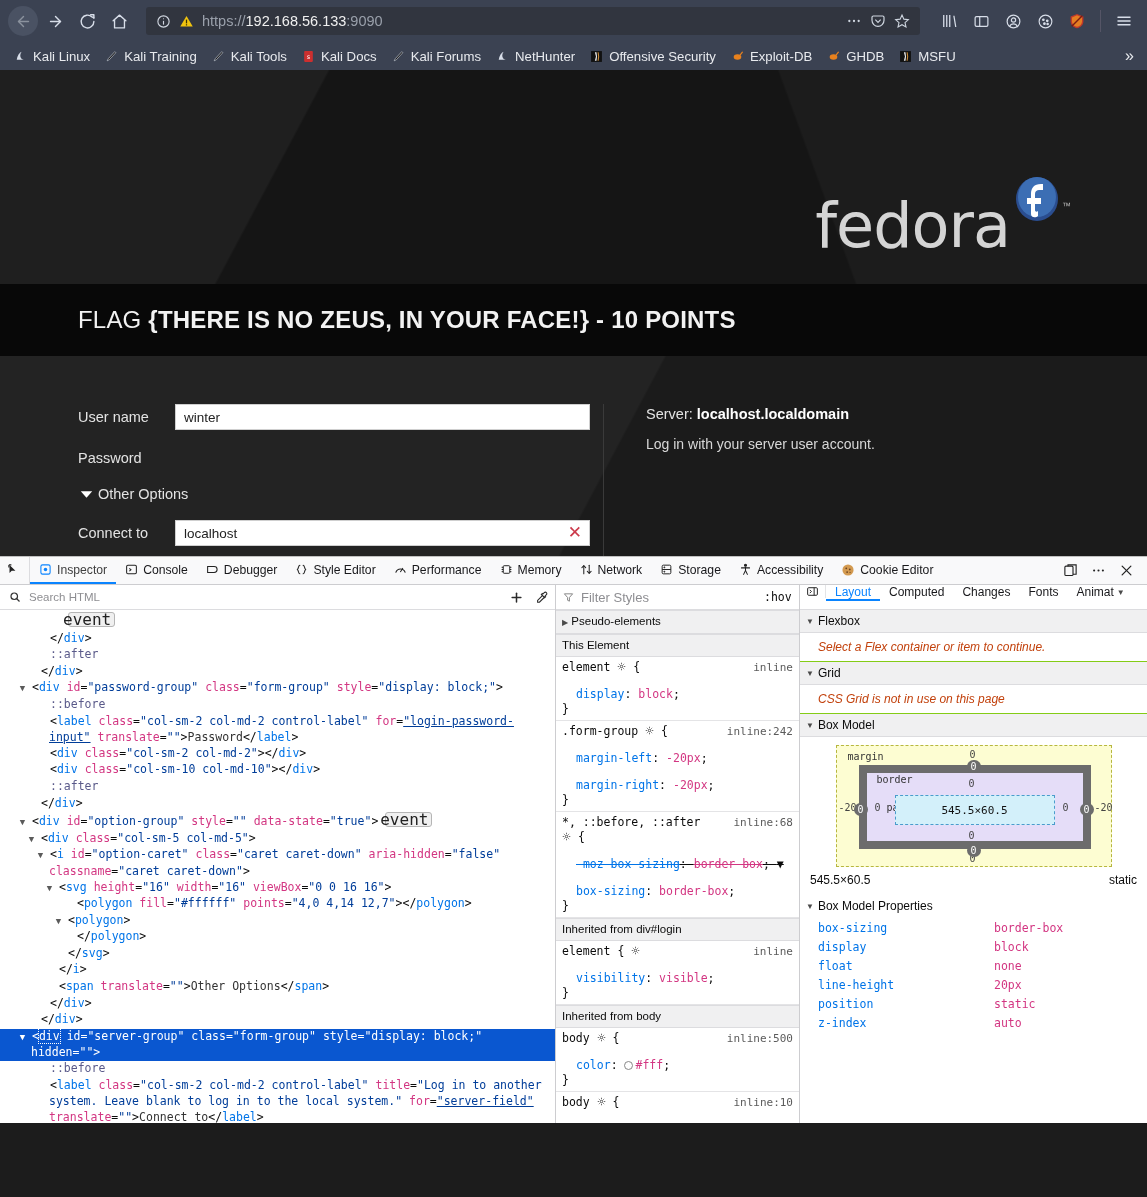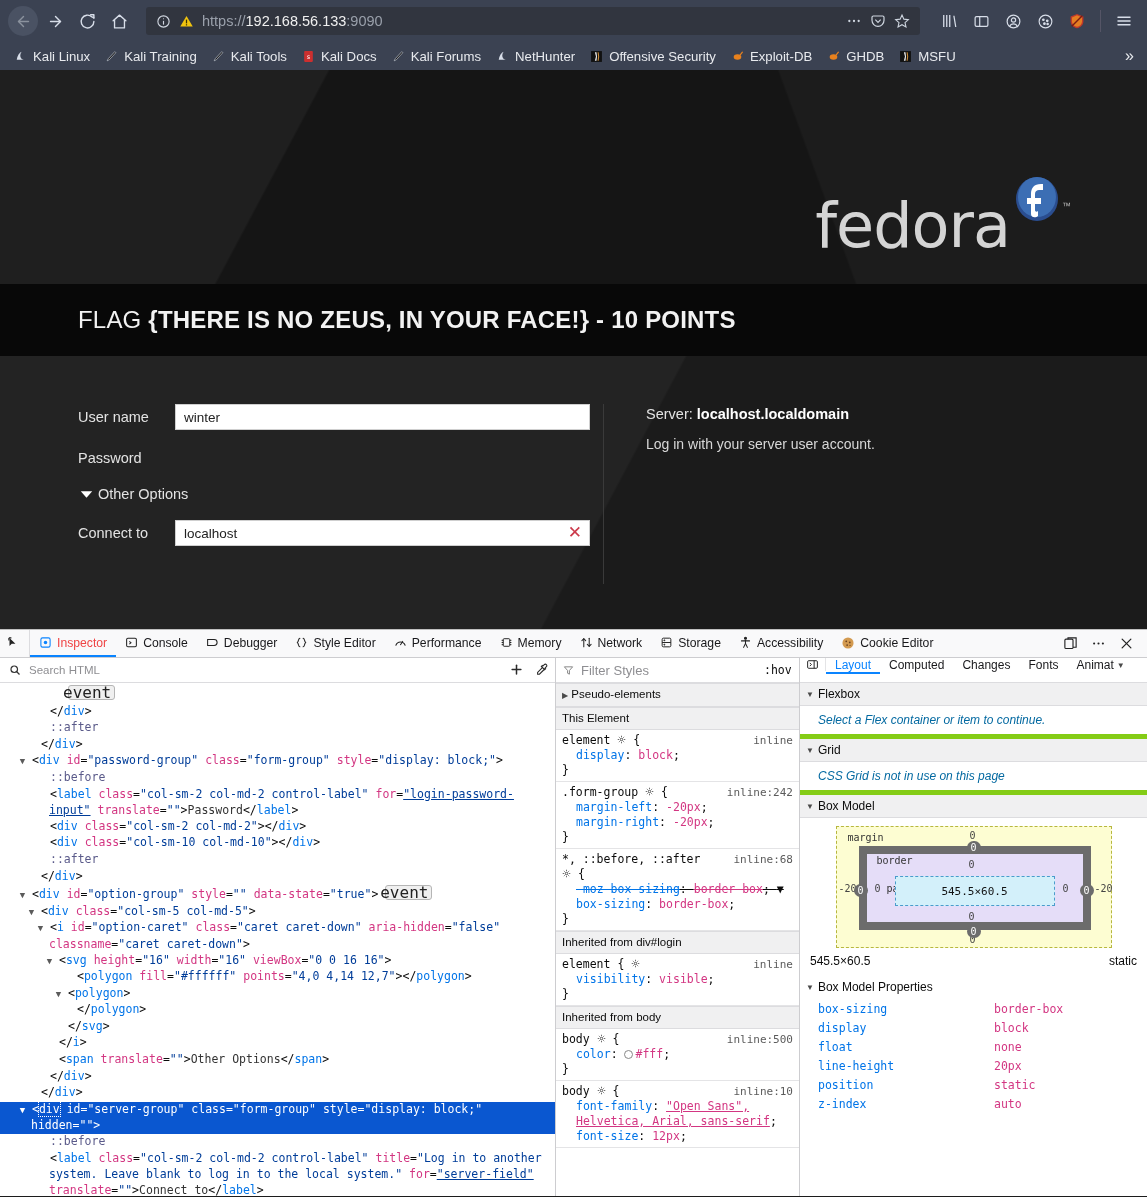--- a/index.html
+++ b/index.html
@@ -79,21 +79,21 @@
     padding: 2px 6px; border-radius: 3px;
     white-space: nowrap;
   }
   .bm .bm-ico { width: 15px; height: 15px; display: flex; align-items: center; justify-content: center; flex: 0 0 auto;}
   #bm-overflow { margin-left: auto; color: #e8eaee; font-size: 16px; padding: 0 6px; }
 
   
   #page {
     position: relative;
     width: 1147px;
-    height: 559px;
+    height: 486px;
     overflow: hidden;
     background: #151515;
   }
   #page-hero {
     position: absolute; top: 0; left: 0; right: 0; height: 214px;
     background:
       linear-gradient(118deg, rgba(255,255,255,0.045) 0%, rgba(255,255,255,0.045) 26%, rgba(255,255,255,0.0) 26.2%),
       linear-gradient(250deg, rgba(255,255,255,0.03) 0%, rgba(255,255,255,0.03) 30%, rgba(255,255,255,0) 30.2%),
       #151515;
   }
@@ -211,36 +211,36 @@
     border-right: 1px solid #dcdcdf;
   }
   .dt-tab {
     display: flex; align-items: center; gap: 5px;
     padding: 0 9px;
     font-size: 12.2px;
     color: #18181b;
     border-bottom: 2px solid transparent;
     white-space: nowrap;
   }
-  .dt-tab.active { color: #ef4444; border-bottom-color: #0a84ff; }
+  .dt-tab.active { color: #404040; border-bottom-color: #0a84ff; }
   .dt-tab .ic { display: flex; align-items: center; }
   #dt-tabbar-right { margin-left: auto; display: flex; align-items: center; gap: 2px; padding-right: 8px; }
   .dt-right-btn { width: 26px; height: 26px; display: flex; align-items: center; justify-content: center; color: #2b2b2b; }
 
   #dt-body { flex: 1 1 auto; display: flex; min-height: 0; }
 
   
   #markup-pane {
     width: 556px;
     display: flex; flex-direction: column;
     border-right: 1px solid #cdcdd0;
     min-width: 0;
   }
   #markup-search {
-    height: 25px; display: flex; 
+    height: 25px; display: flex; align-items: center;
     border-bottom: 1px solid #dcdcdf;
     background: #fff;
     flex: 0 0 auto;
   }
   #markup-search .sicon { padding: 0 6px 0 9px; display: flex; align-items: center; }
   #markup-search input {
     flex: 1 1 auto; border: 0; outline: none;
     font-size: 11.5px; color: #333;
     font-family: "Liberation Sans", sans-serif;
     background: transparent;
@@ -310,21 +310,21 @@
     border-bottom: 1px solid #dcdcdf;
     padding: 3px 6px;
     font-family: "Liberation Sans", sans-serif;
     font-size: 11.5px;
     color: #0b0b0b;
   }
   .rule-block { padding: 3px 6px; border-bottom: 1px solid #e4e4e6; }
   .rule-head { display: flex; align-items: flex-start; }
   .rule-sel { color: #0b0b0b; flex: 1 1 auto; }
   .rule-src { color: #5b5b5b; font-size: 11px; white-space: nowrap; }
-  .decl { padding-left: 14px; }
+  .decl { padding-left: 14px; margin-top: 12px; }
   .prop { color: #0074e8; }
   .pval { color: #d33682; }
   .strike { text-decoration: line-through; }
   .strike .prop, .strike .pval { text-decoration: line-through; }
   .gear { display: inline-block; vertical-align: middle; }
   .swatch { display: inline-block; width: 9px; height: 9px; border-radius: 50%; border: 1px solid #888; background: #fff; vertical-align: -1px; margin-right: 2px; }
 
   
   #layout-pane {
     flex: 1 1 auto;
@@ -350,22 +350,22 @@
   .acc-head {
     display: flex; align-items: center; gap: 4px;
     padding: 4px 6px;
     font-size: 12px;
     background: #f0f0f1;
     border-bottom: 1px solid #dcdcdf;
     color: #0b0b0b;
   }
   .acc-body {
     padding: 7px 6px 7px 18px;
-    font-size: 12px; font-style: italic; color: #0369a1;
-    border-bottom: 5px solid #84cc16;
+    font-size: 12px; font-style: italic; color: #c2410c;
+    border-bottom: 1px solid #84cc16;
     background: #fff;
   }
   .caret-r { font-size: 8px; color: #4a4a4a; }
 
   
   #boxmodel-wrap { padding: 8px 0 4px 0; display: flex; justify-content: center; background: #fff; }
   #bm-margin {
     width: 276px; height: 122px;
     border: 1px dashed #b7b73f;
     background: #fdfdd2;

